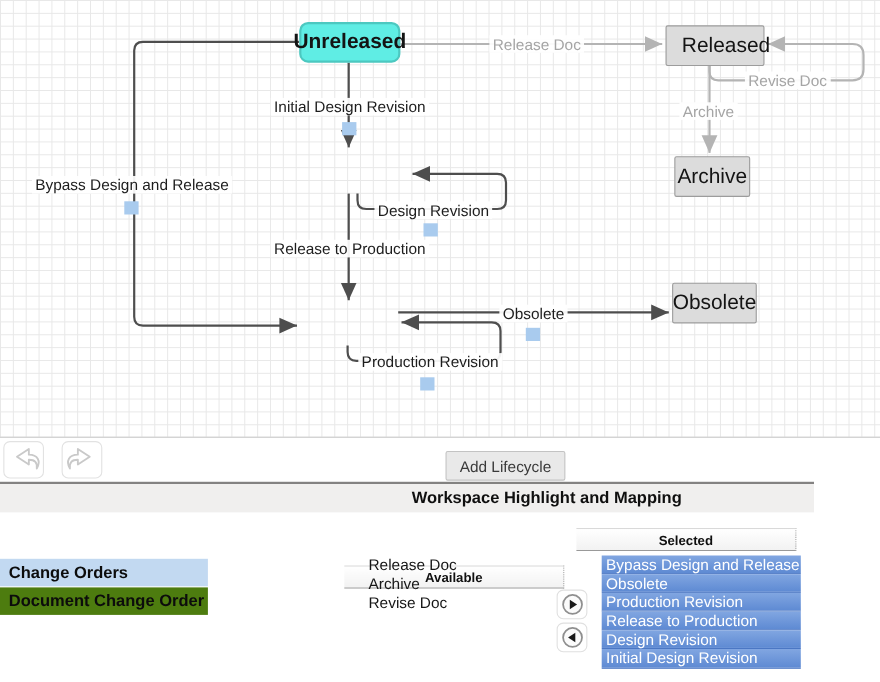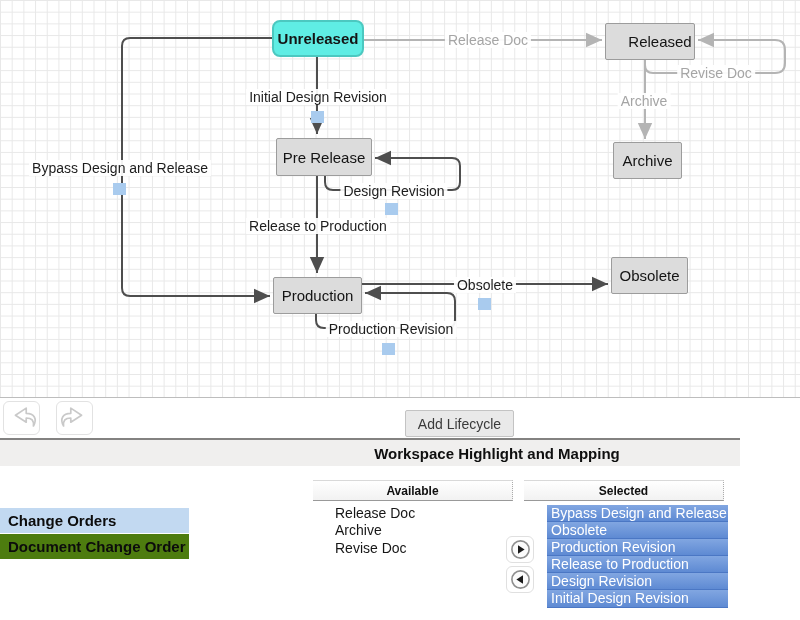--- a/index.html
+++ b/index.html
@@ -15,21 +15,21 @@
     background-image:
       linear-gradient(to right,#e8e8e8 1px,transparent 1px),
       linear-gradient(to bottom,#e8e8e8 1px,transparent 1px);
     background-size:11.7px 11.7px;
     border-bottom:1px solid #bdbdbd;
   }
   svg.edges{position:absolute;left:0;top:0;z-index:1;}
   .node{
     position:absolute;display:flex;align-items:center;justify-content:center;
     background:#dcdcdc;border:1px solid #9c9c9c;border-radius:2px;
-    font-size:15px;color:#141414;box-sizing:border-box;z-index:4;white-space:nowrap;
+    font-size:19px;color:#141414;box-sizing:border-box;z-index:4;white-space:nowrap;
   }
   .node.start{
     background:#5fede4;border:2px solid #4cc8c0;border-radius:8px;font-weight:bold;
   }
   .tlabel{
     position:absolute;transform:translate(-50%,-50%);z-index:3;
     font-size:14px;color:#1d1d1d;background:rgba(255,255,255,0.93);
     padding:0 3px;white-space:nowrap;
   }
   .tlabel.gray{color:#a5a5a5;}
@@ -59,21 +59,21 @@
   
   .panel{position:absolute;left:0;top:466px;width:800px;height:154px;background:#fff;}
   .colhead{
     position:absolute;top:14px;height:21px;line-height:20px;text-align:center;
     font-size:12px;font-weight:bold;color:#101010;
     background:linear-gradient(#ffffff,#f2f2f2);
     border-top:1px solid #d9d9d9;border-bottom:1px solid #999;
     border-right:1px dotted #ababab;box-sizing:border-box;
   }
   #hw-head{left:0;width:189px;}
-  #av-head{left:313px;width:200px;}
+  #av-head{left:313px;width:200px;margin-top:34px;}
   #sel-head{left:524px;width:200px;}
   .wsrow{
     position:absolute;left:0;width:189px;height:25px;line-height:25px;
     font-weight:bold;font-size:15px;color:#0c0c0c;padding-left:8px;
     white-space:nowrap;box-sizing:border-box;cursor:pointer;overflow:visible;
   }
   #ws-row-0{top:42px;background:#c2d9f1;}
   #ws-row-1{top:68px;background:#4d7c0f;}
   .avitem{
     position:absolute;left:335px;height:17px;line-height:17px;
@@ -130,23 +130,21 @@
   <div class="tlabel" style="left:394px;top:191px;">Design Revision</div>
   <div class="tlabel" style="left:318px;top:226px;">Release to Production</div>
   <div class="tlabel" style="left:485px;top:285px;">Obsolete</div>
   <div class="tlabel" style="left:391px;top:329px;">Production Revision</div>
   <div class="tlabel gray" style="left:488px;top:40px;">Release Doc</div>
   <div class="tlabel gray" style="left:716px;top:73px;">Revise Doc</div>
   <div class="tlabel gray" style="left:644px;top:101px;">Archive</div>
 
   <div class="node start" style="left:272px;top:20px;width:92px;height:37px;">Unreleased</div>
   <div class="node" style="left:605px;top:23px;width:90px;height:37px;padding-left:20px;">Released</div>
-  <div class="node" style="left:276px;top:138px;width:96px;height:38px;">Pre Release</div>
   <div class="node" style="left:613px;top:142px;width:69px;height:37px;">Archive</div>
-  <div class="node" style="left:273px;top:277px;width:89px;height:37px;">Production</div>
   <div class="node" style="left:611px;top:257px;width:77px;height:37px;">Obsolete</div>
 </div>
 
 <div class="toolbar">
   <button class="histbtn" id="undo-button">
     <svg width="34" height="30" viewBox="0 0 36 32">
       <path d="M22.5 5.5 L11 13 L22.5 20.5 L22.5 16 C28.5 16 30.8 18.5 30.2 24.5 C34.5 17 31 11 22.5 11 Z" fill="#ffffff" stroke="#c9c9c9" stroke-width="1.8" stroke-linejoin="round"></path>
     </svg>
   </button>
   <button class="histbtn" id="redo-button">

